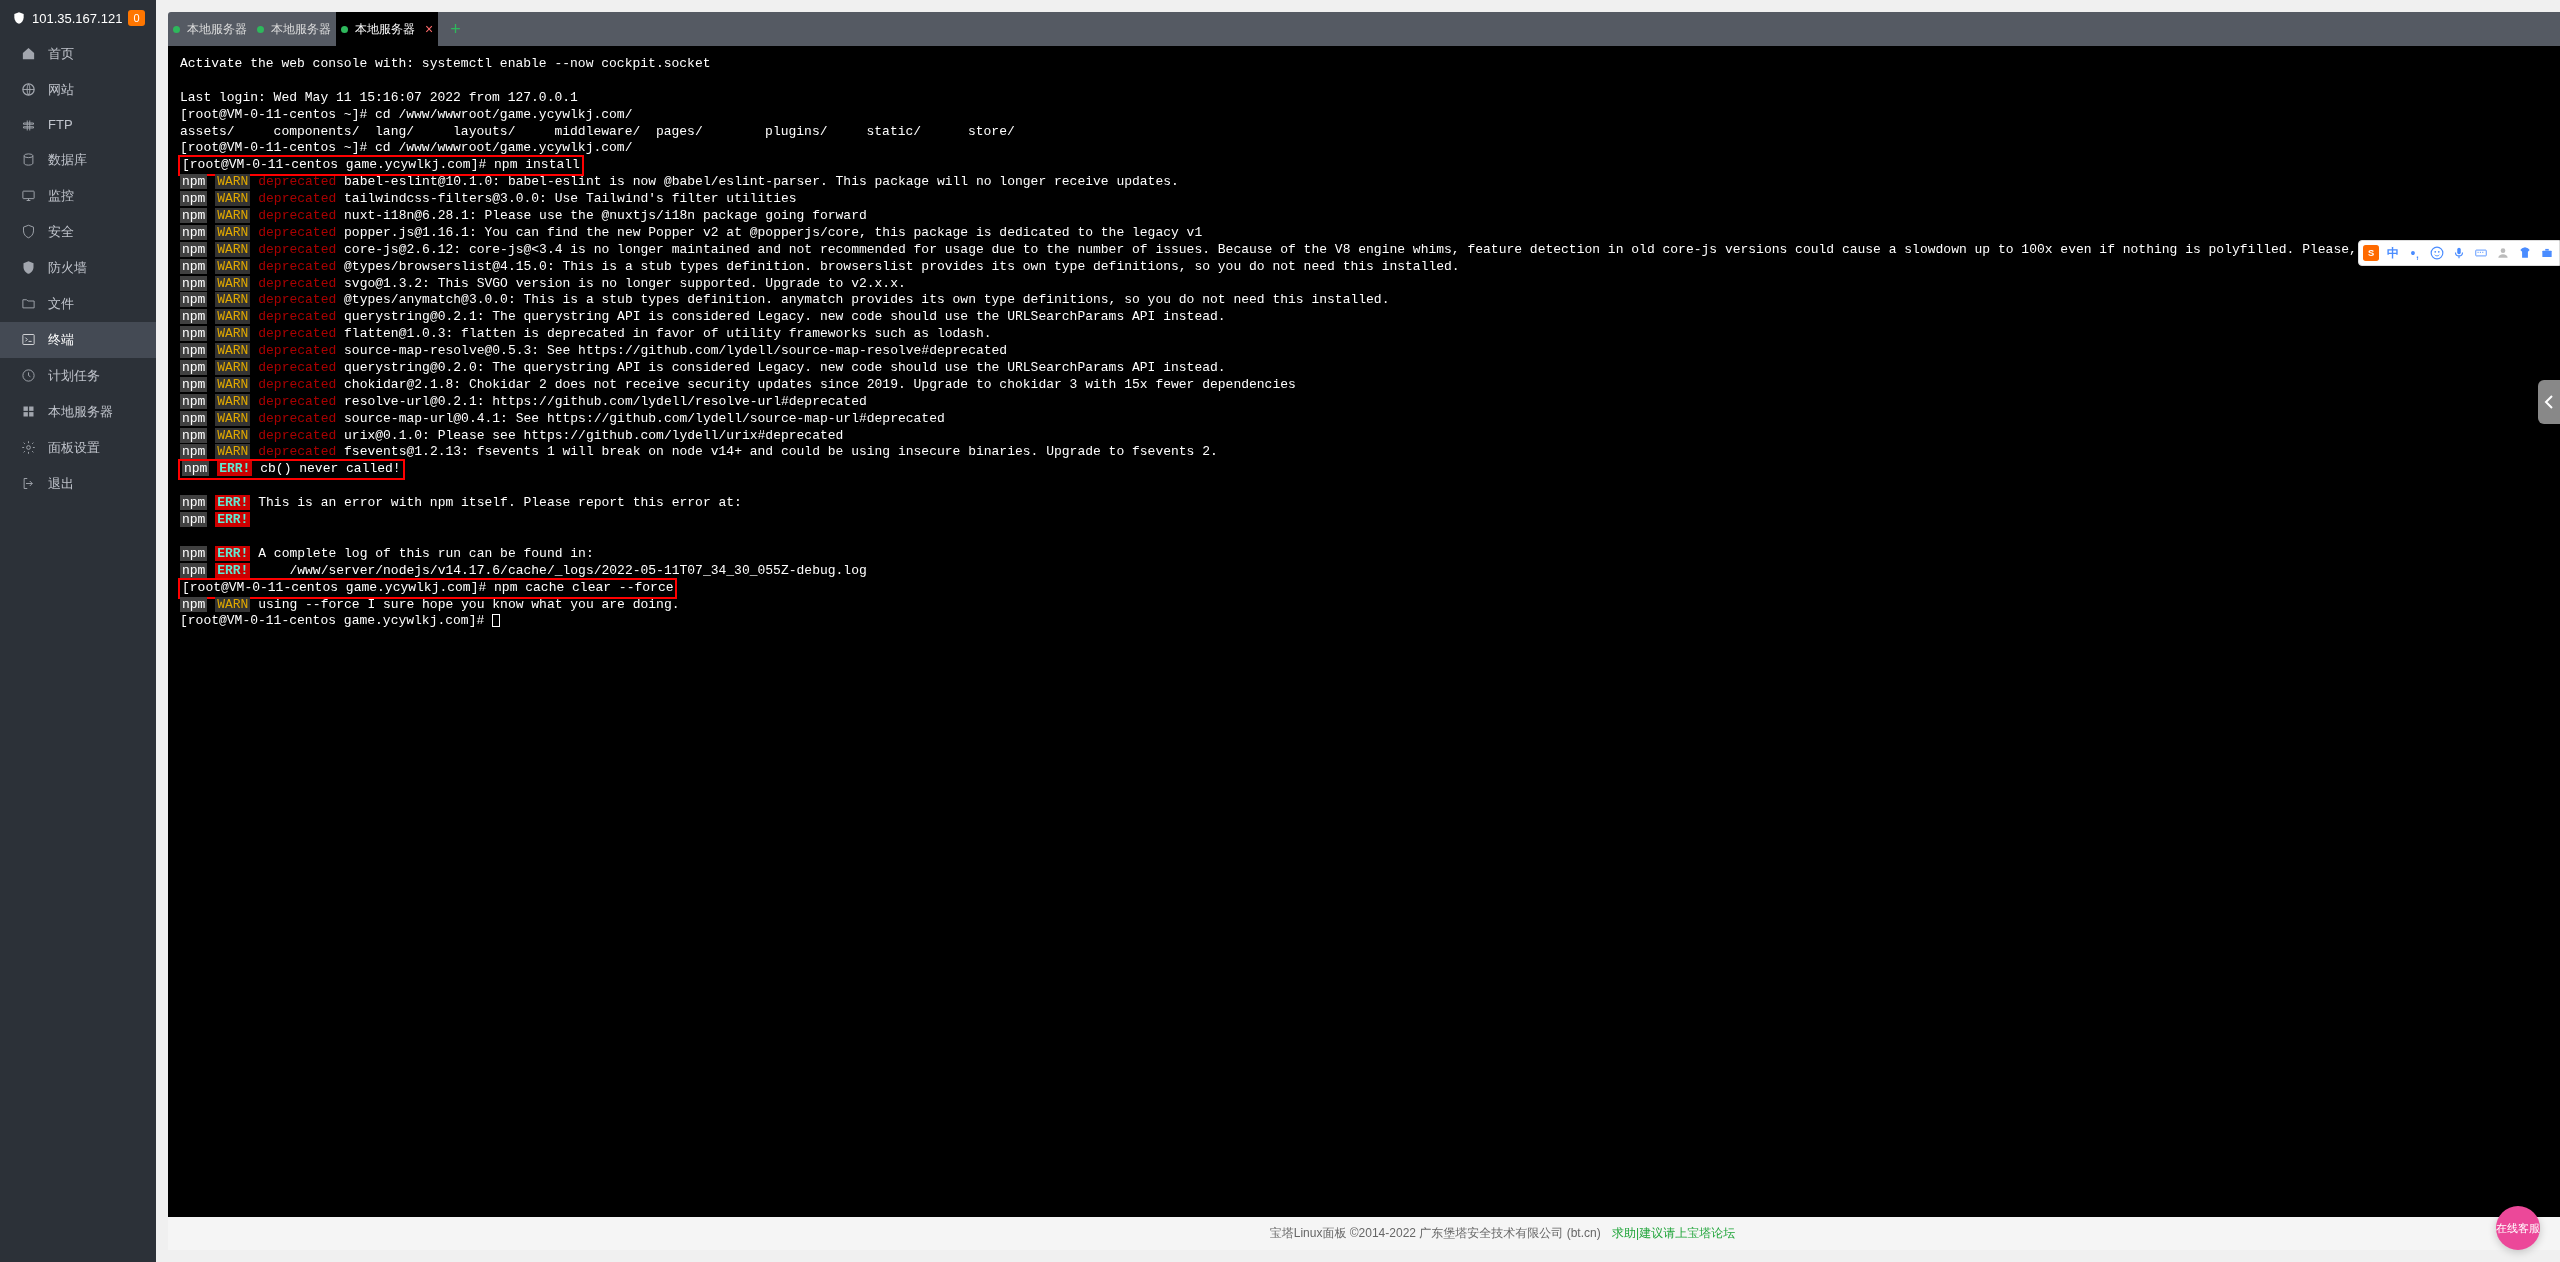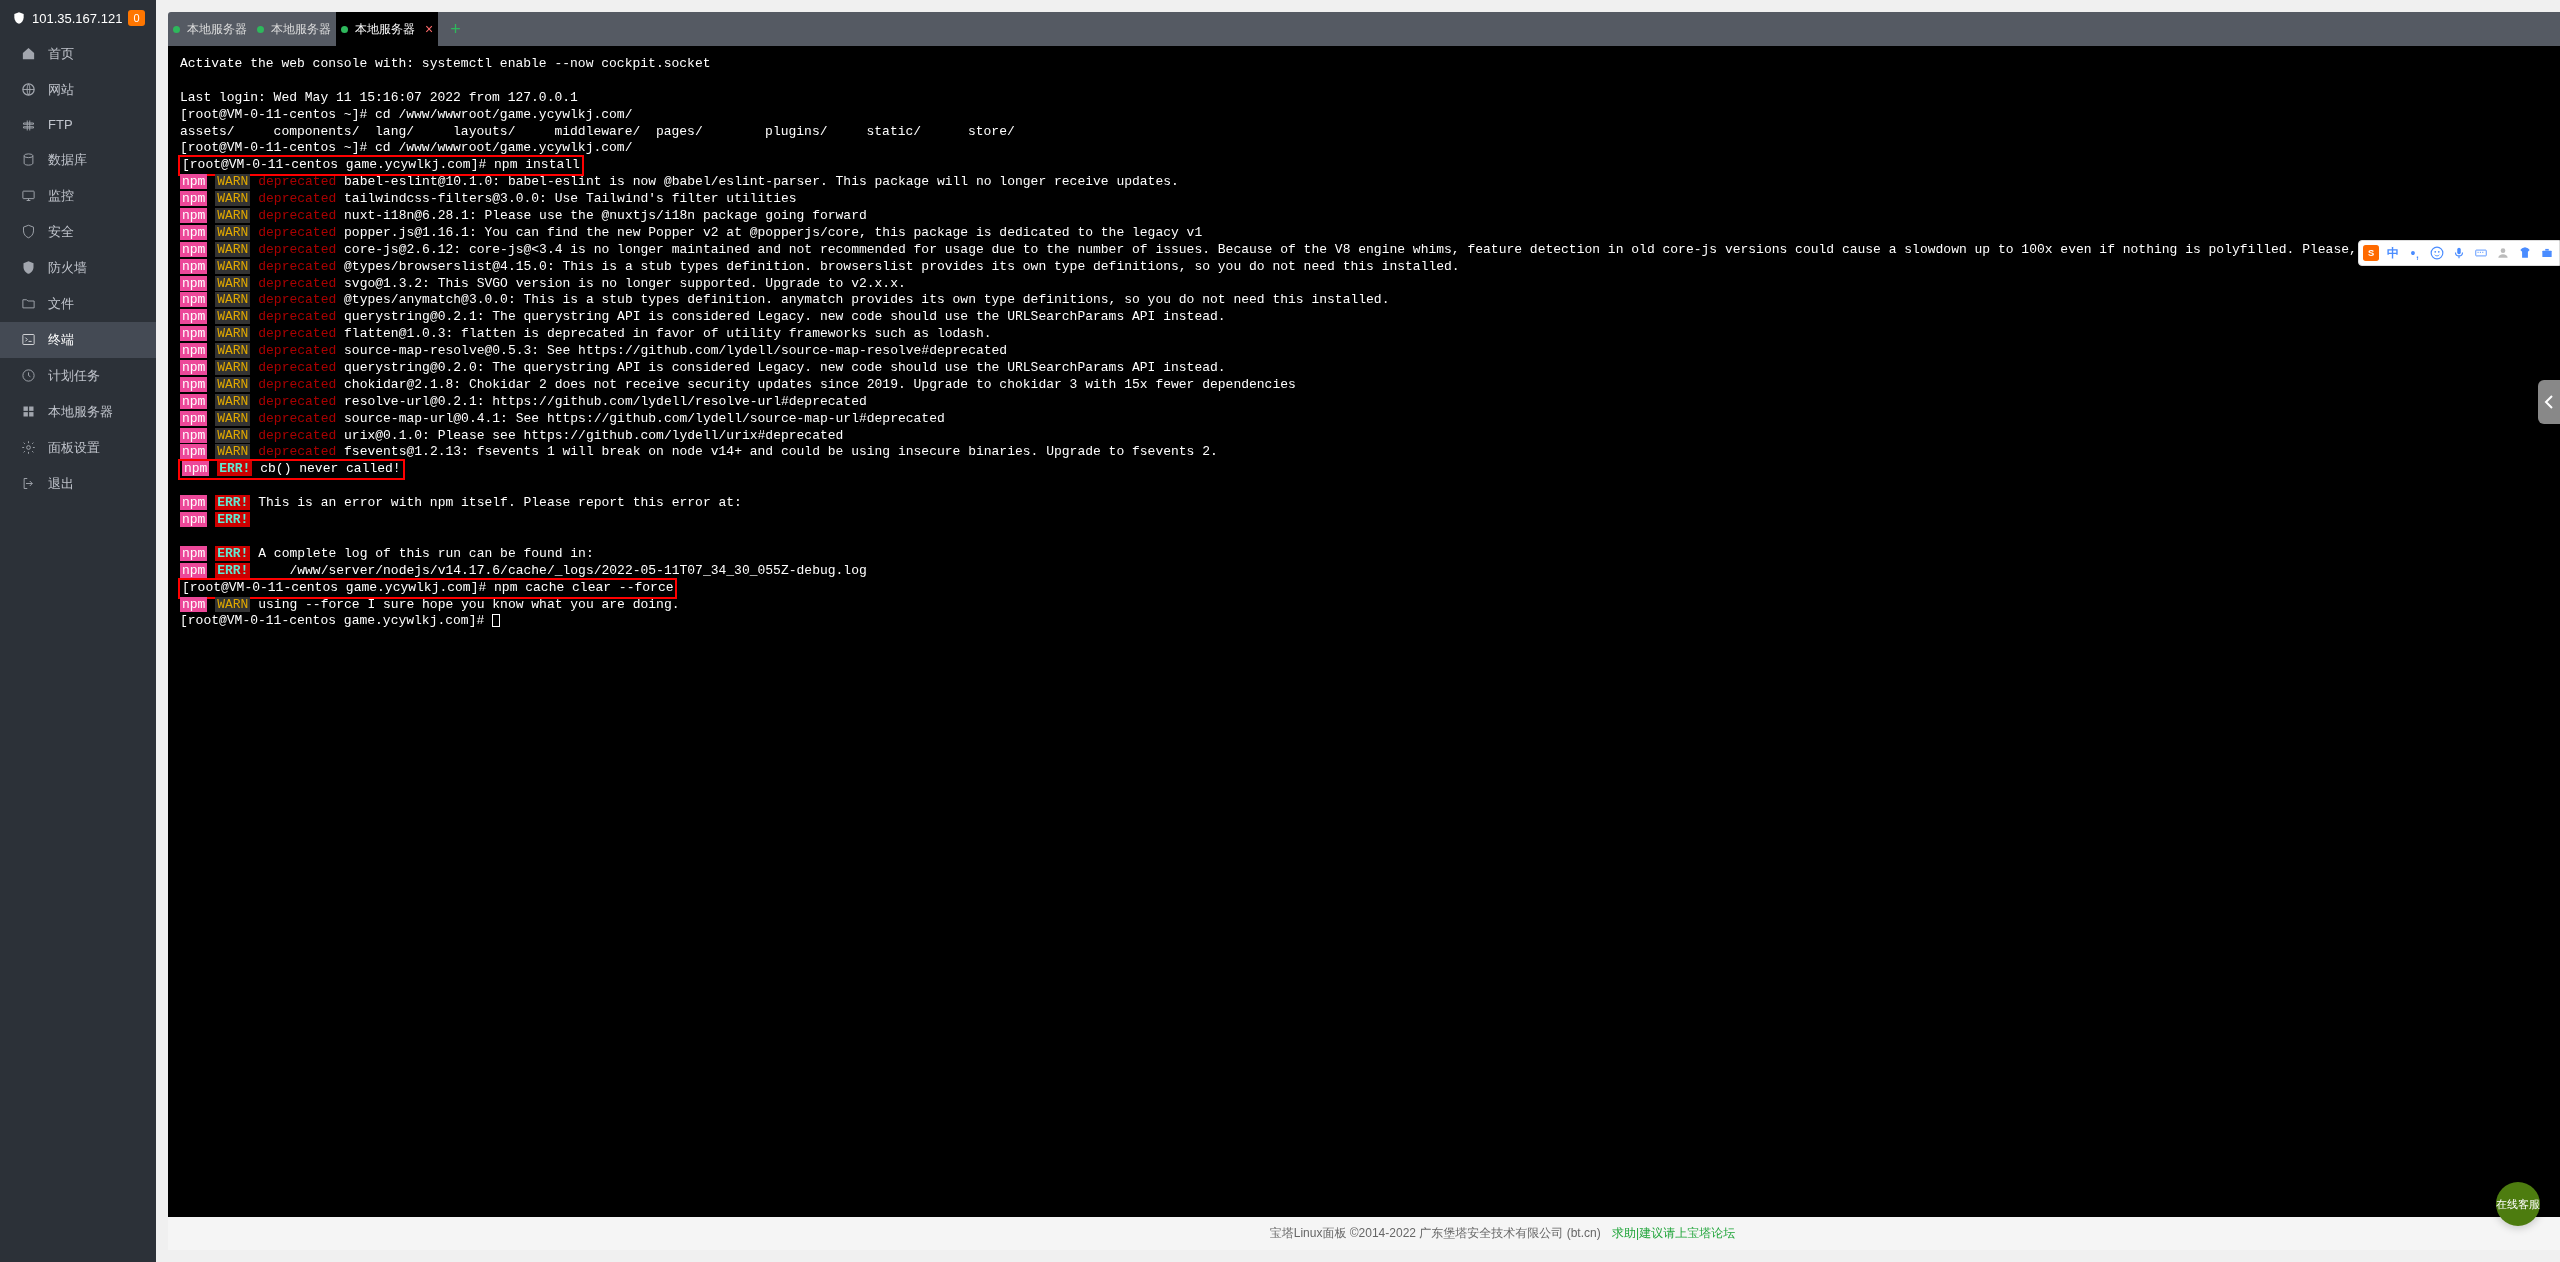--- a/index.html
+++ b/index.html
@@ -15,31 +15,31 @@
 .nav .icon { width: 16px; height: 16px; margin-right: 12px; display: inline-flex; align-items: center; justify-content: center; opacity: 0.8; }
 .nav .icon svg { fill: currentColor; }
 .main { flex: 1; display: flex; flex-direction: column; padding: 12px; background: #f0f0f0; position: relative; }
 .tabs { display: flex; align-items: center; background: #555a63; border-radius: 3px 3px 0 0; height: 34px; }
 .tab { display: flex; align-items: center; padding: 0 5px; height: 34px; color: #ddd; font-size: 12px; cursor: pointer; position: relative; }
 .tab .dot { width: 7px; height: 7px; border-radius: 50%; background: #2eb85c; margin-right: 7px; }
 .tab.active { background: #000; color: #fff; }
 .tab .close { margin-left: 10px; color: #ff6b6b; font-size: 14px; line-height: 1; }
 .tab-add { padding: 0 12px; color: #2eb85c; font-size: 18px; cursor: pointer; }
 .terminal { flex: 1; background: #000; color: #fff; font-family: "Courier New", monospace; font-size: 13px; line-height: 1.3; padding: 10px 12px; overflow: auto; white-space: pre; }
-.terminal .npm { background: #ec4899; color: #fff; padding: 0 2px; }
+.terminal .npm { background: #404040; color: #fff; padding: 0 2px; }
 .terminal .warn { background: #333; color: #e0a800; padding: 0 2px; }
 .terminal .err { background: #c00; color: #5eead4; padding: 0 2px; font-weight: bold; }
 .terminal .dep { color: #aa0000; }
 .terminal .hl1 { border: 2px solid #ff0000; display: inline-block; padding: 0 2px; margin: -2px; }
 .footer { text-align: center; padding: 8px; font-size: 12px; color: #666; background: #f5f5f5; }
 .footer a { color: #20a53a; text-decoration: none; margin-left: 8px; }
 .odock { position: fixed; right: 0; top: 240px; display: flex; background: #fff; border: 1px solid #ddd; border-radius: 4px 0 0 4px; padding: 3px; gap: 4px; box-shadow: 0 1px 4px rgba(0,0,0,.1); }
 .odock .oi { width: 18px; height: 18px; display: inline-flex; align-items: center; justify-content: center; }
 .chevtab { position: fixed; right: 0; top: 380px; width: 22px; height: 44px; background: #888; border-radius: 6px 0 0 6px; display: flex; align-items: center; justify-content: center; color: #fff; cursor: pointer; }
-.fab { position: fixed; right: 20px; bottom: 36px; width: 44px; height: 44px; border-radius: 50%; background: #4d7c0f; color: #fff; font-size: 11px; display: flex; align-items: center; justify-content: center; text-align: center; line-height: 1.1; box-shadow: 0 2px 8px rgba(0,0,0,.2); cursor: pointer; }
+.fab { position: fixed; right: 20px; bottom: 12px; width: 44px; height: 44px; border-radius: 50%; background: #ec4899; color: #fff; font-size: 11px; display: flex; align-items: center; justify-content: center; text-align: center; line-height: 1.1; box-shadow: 0 2px 8px rgba(0,0,0,.2); cursor: pointer; }
 .cursor-block { display: inline-block; width: 8px; height: 13px; border: 1px solid #fff; vertical-align: middle; }
 </style>
 </head>
 <body>
 
 <div class="app">
   <aside class="sidebar">
     <div class="sidebar-header">
       <span class="shield">
           <svg viewBox="0 0 24 24" width="14" height="14">

